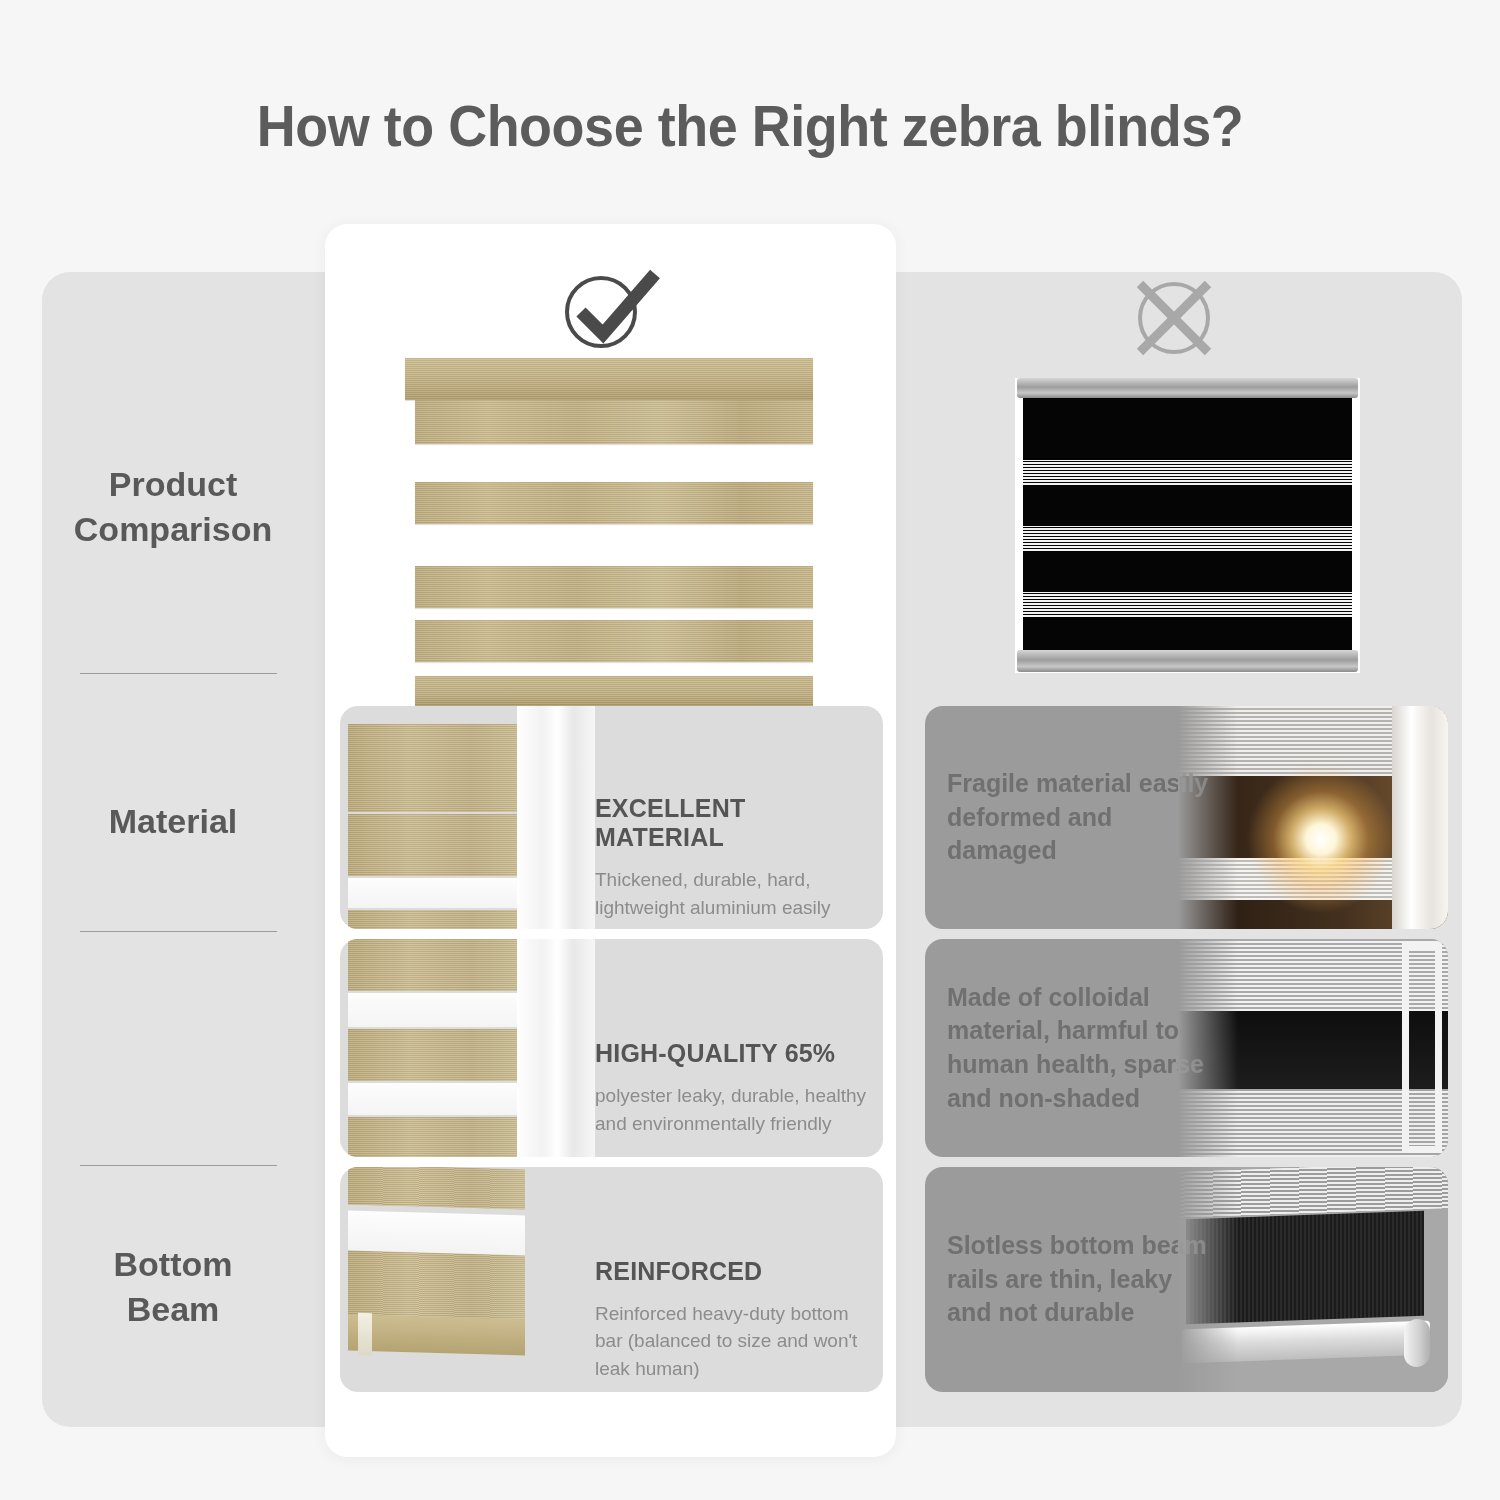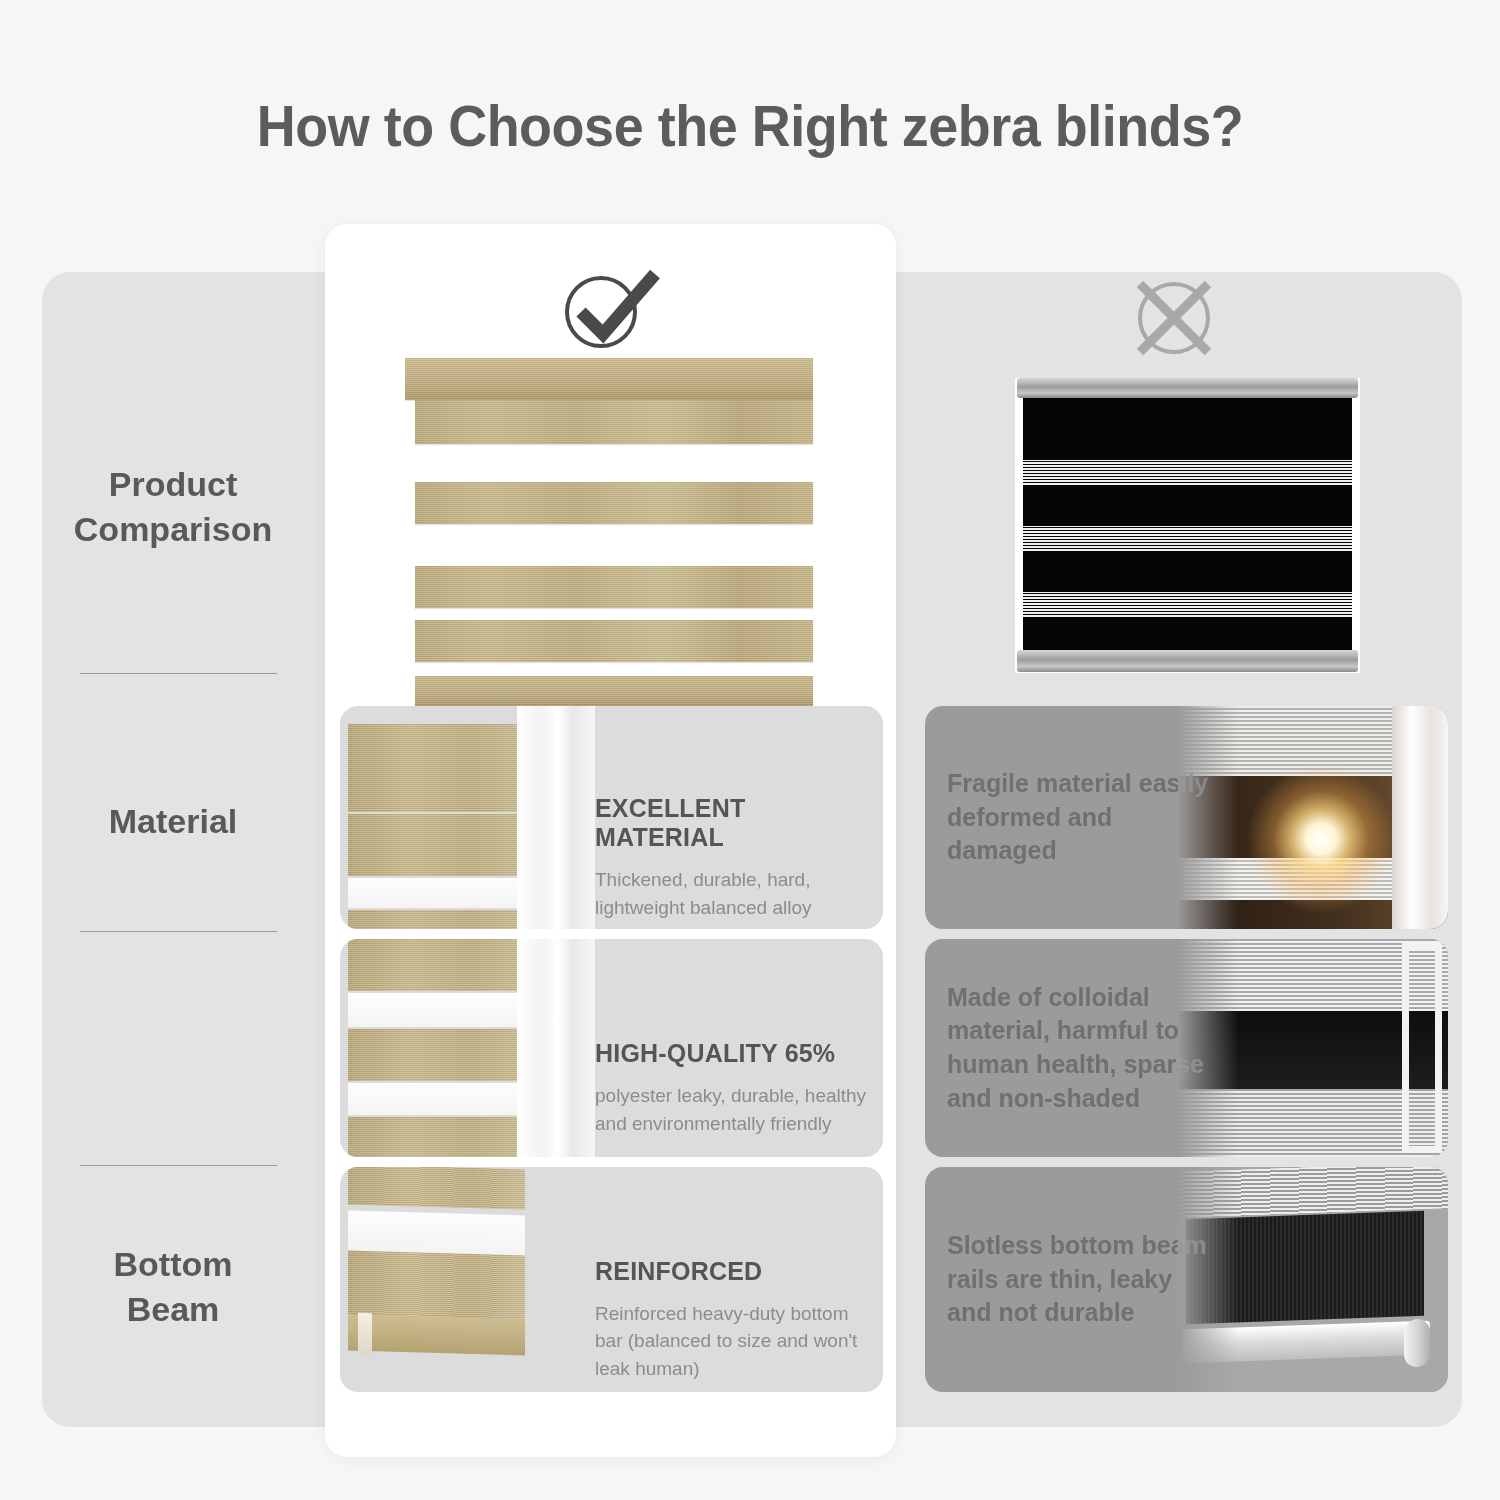--- a/index.html
+++ b/index.html
@@ -453,21 +453,21 @@
     <div class="blind-stack">
       <div class="band b1"></div>
       <div class="band b2"></div>
       <div class="band white b3"></div>
       <div class="band b4"></div>
     </div>
     <div class="frame"></div>
   </div>
   <div class="gc-text">
     <div class="gc-head">EXCELLENT MATERIAL</div>
-    <div class="gc-body">Thickened, durable, hard, lightweight balanced alloy</div>
+    <div class="gc-body">Thickened, durable, hard, lightweight aluminium easily</div>
   </div>
 </div>
 
 <div class="row-card bad rc-material">
   <div class="bad-photo">
     <div class="sun-img">
       <div class="sill-top"></div>
       <div class="dark-a"></div>
       <div class="sill-mid"></div>
       <div class="dark-b"></div>

